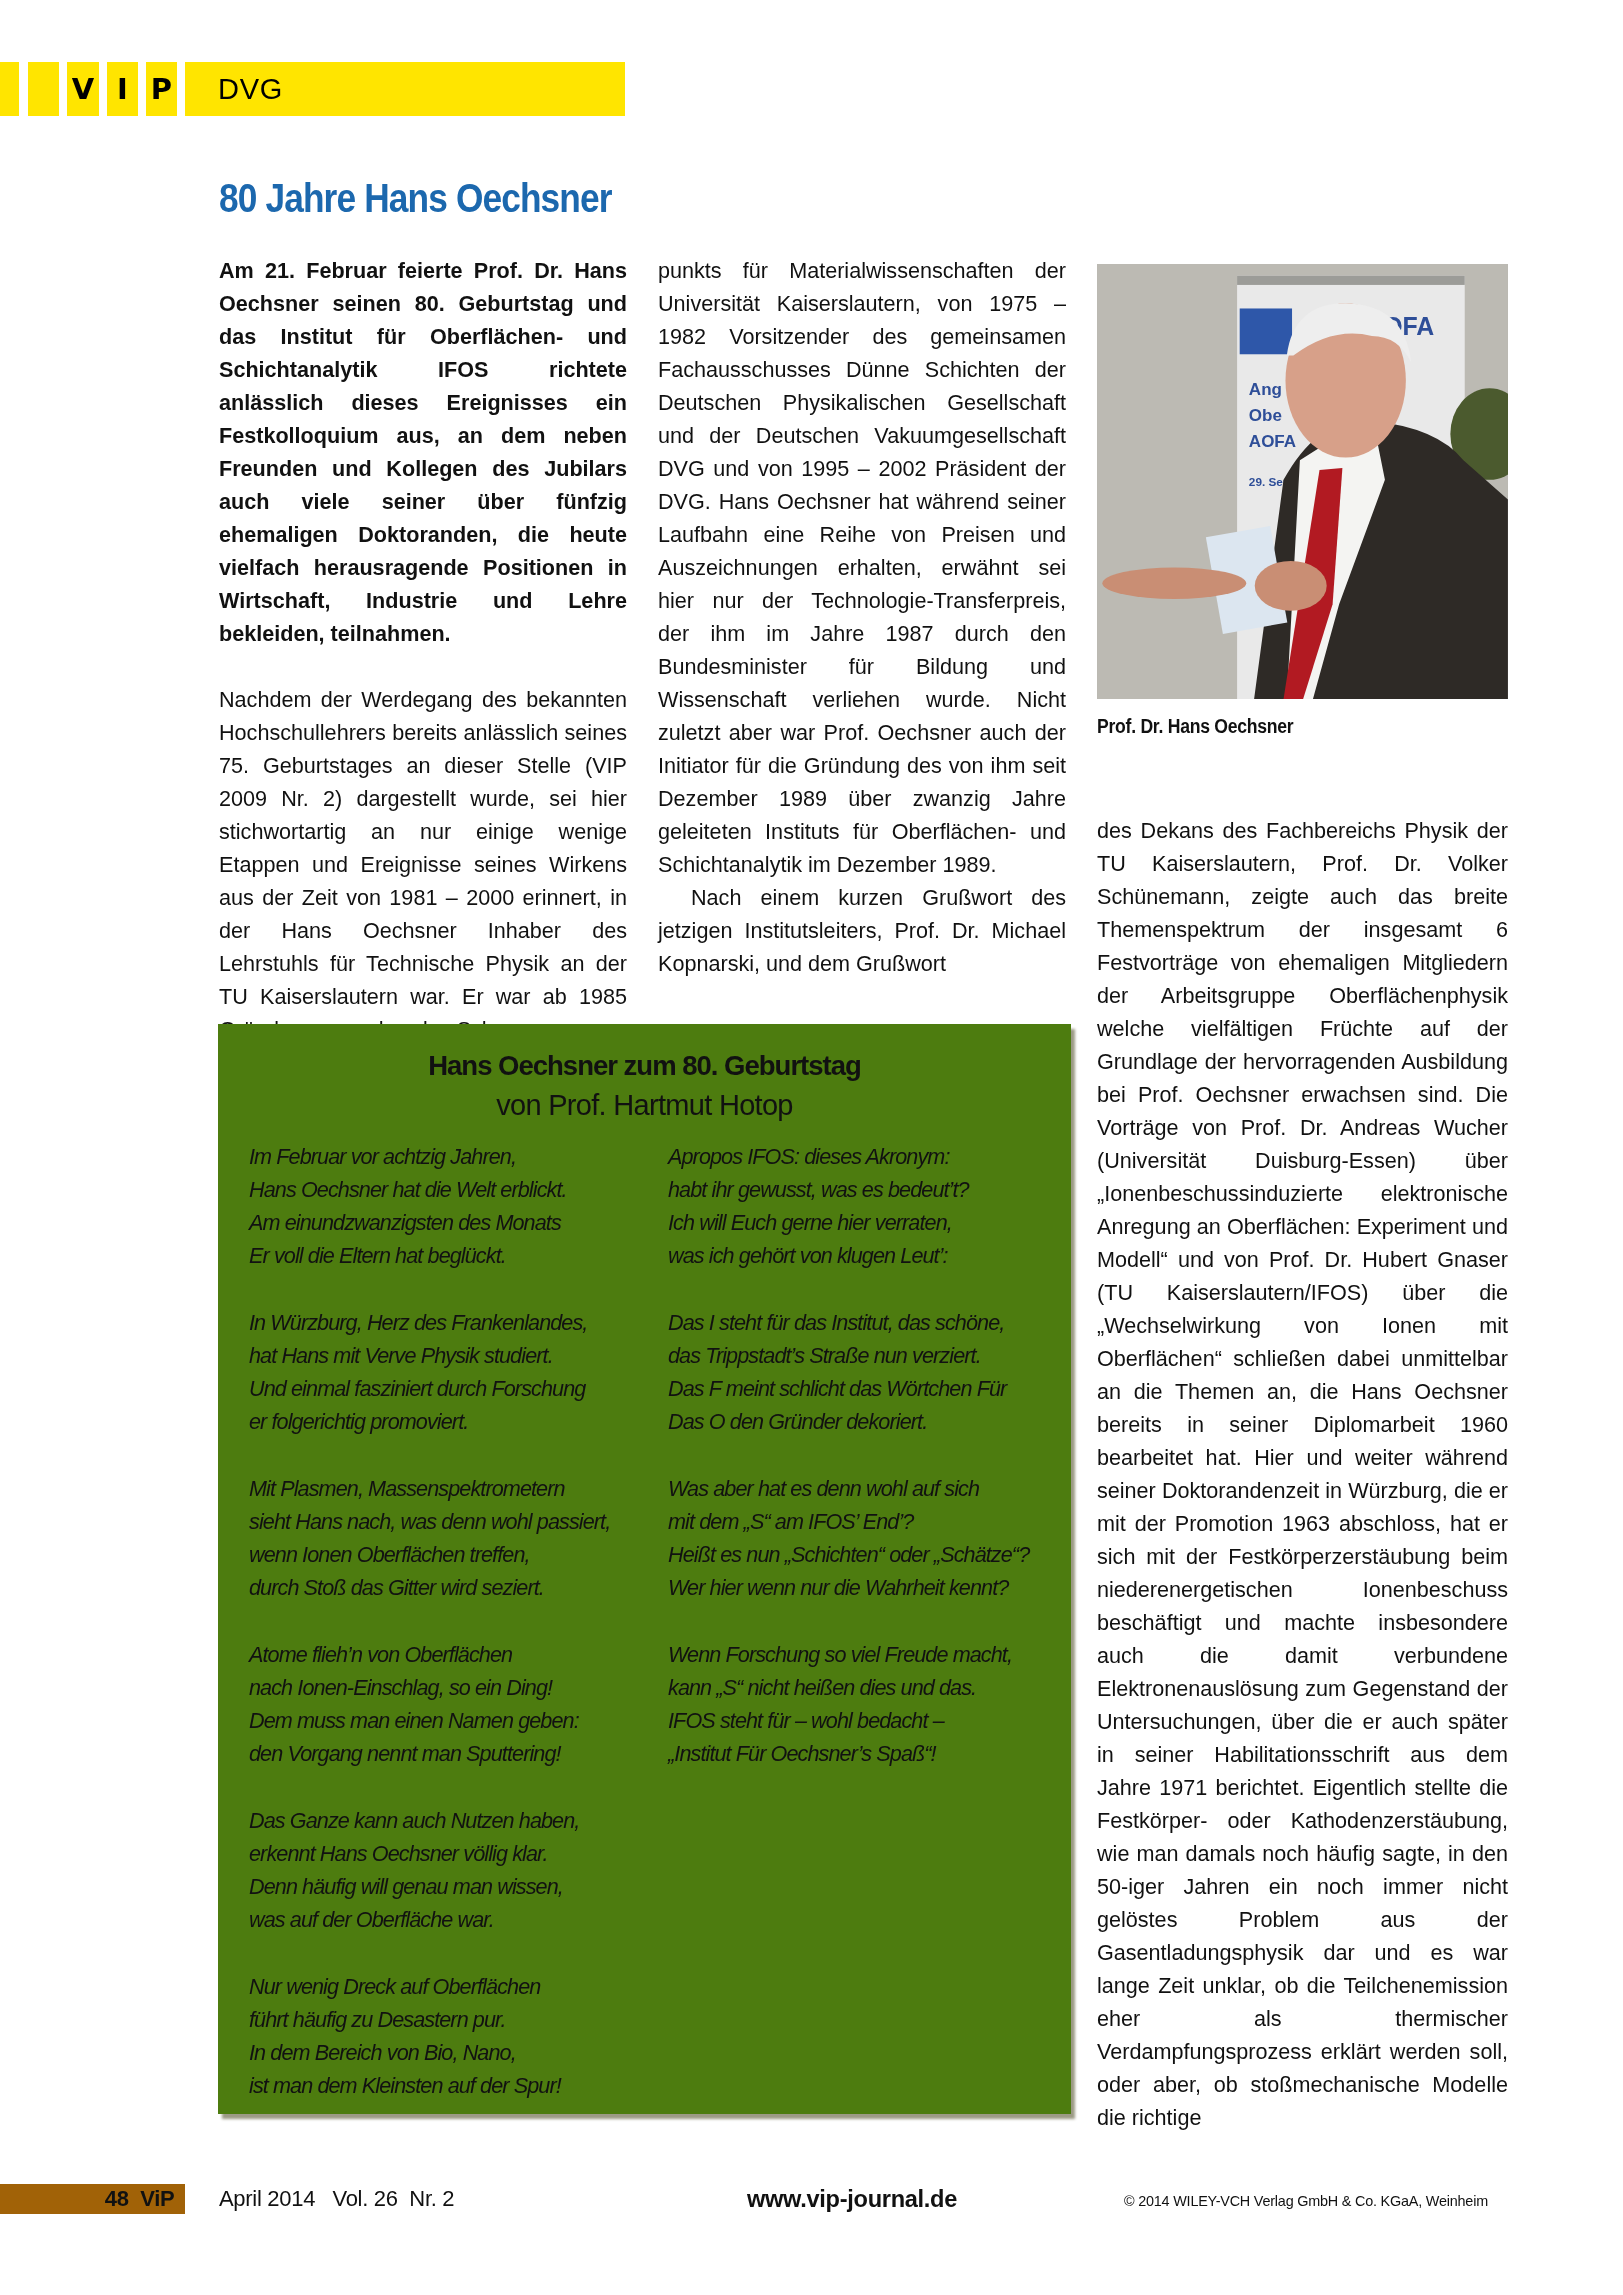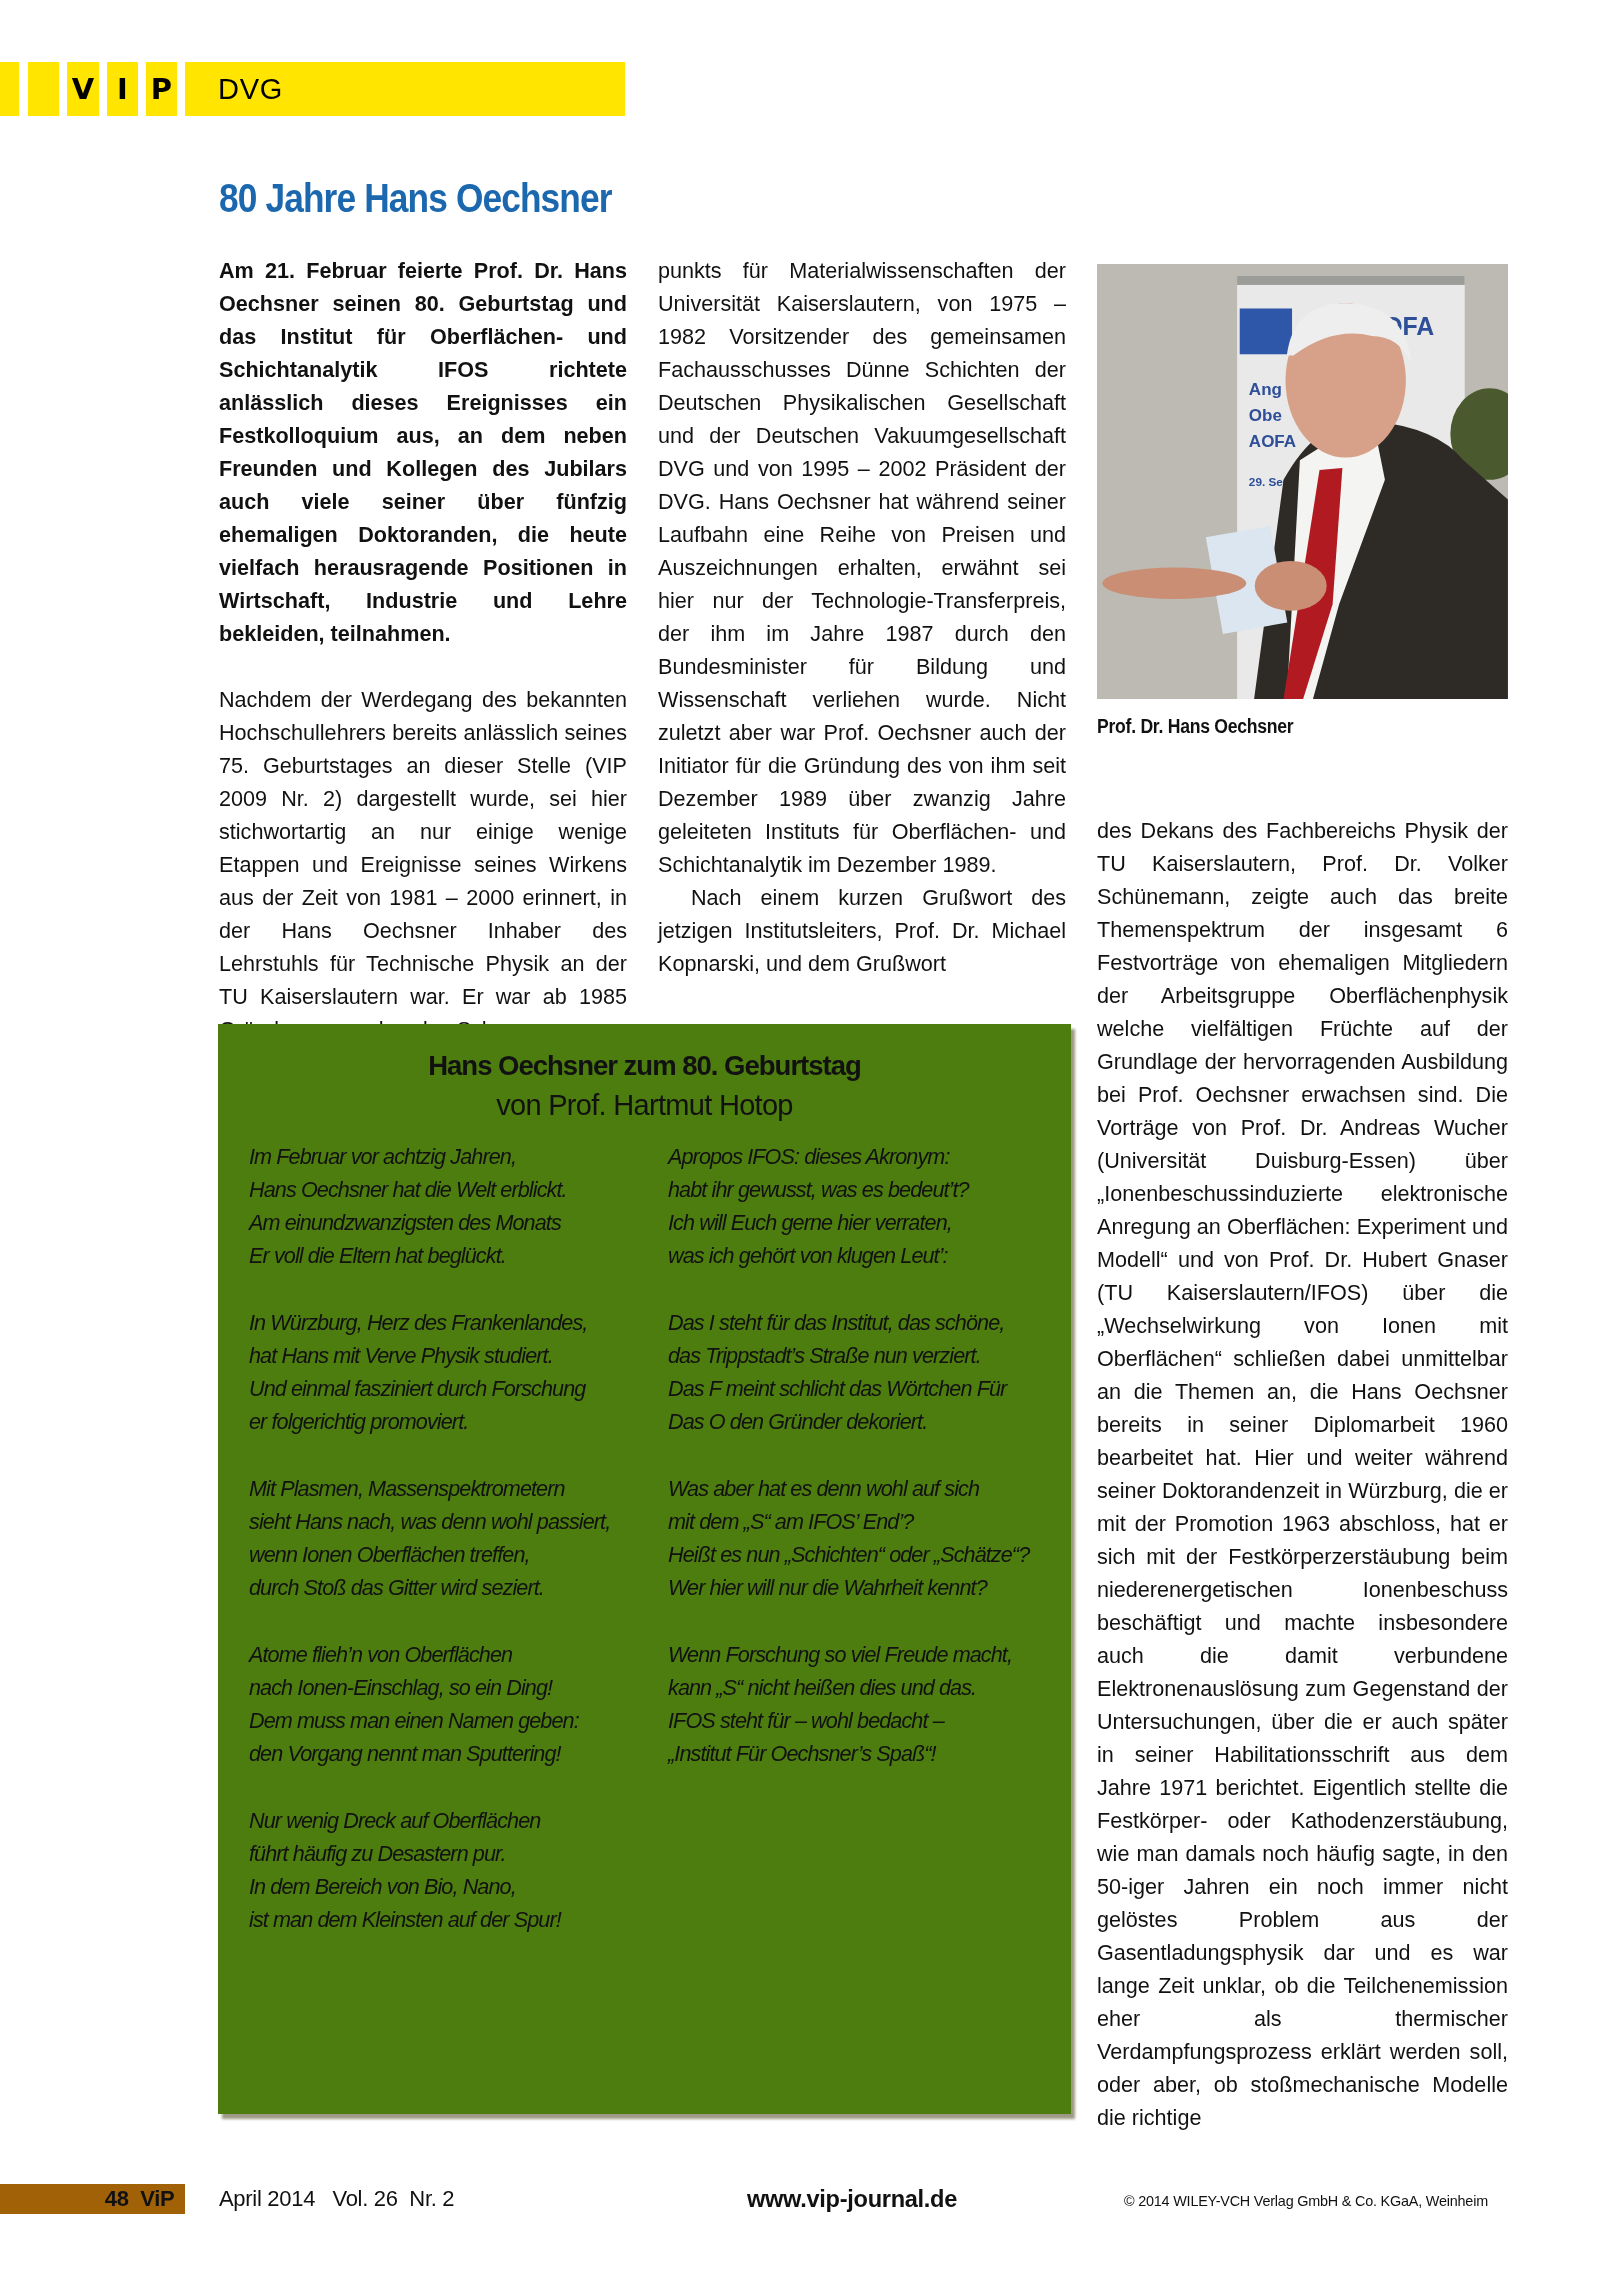--- a/index.html
+++ b/index.html
@@ -138,20 +138,26 @@
       <div>wenn Ionen Oberflächen treffen,</div>
       <div>durch Stoß das Gitter wird seziert.</div>
     </div>
     <div class="stanza">
       <div>Atome flieh’n von Oberflächen</div>
       <div>nach Ionen-Einschlag, so ein Ding!</div>
       <div>Dem muss man einen Namen geben:</div>
       <div>den Vorgang nennt man Sputtering!</div>
     </div>
     <div class="stanza">
+      <div>Das Ganze kann auch Nutzen haben,</div>
+      <div>erkennt Hans Oechsner völlig klar.</div>
+      <div>Denn häufig will genau man wissen,</div>
+      <div>was auf der Oberfläche war.</div>
+    </div>
+    <div class="stanza">
       <div>Nur wenig Dreck auf Oberflächen</div>
       <div>führt häufig zu Desastern pur.</div>
       <div>In dem Bereich von Bio, Nano,</div>
       <div>ist man dem Kleinsten auf der Spur!</div>
     </div>
   </div>
 
   <div class="poem-col" style="left:450px;">
     <div class="stanza">
       <div>Apropos IFOS: dieses Akronym:</div>
@@ -162,21 +168,21 @@
     <div class="stanza">
       <div>Das I steht für das Institut, das schöne,</div>
       <div>das Trippstadt’s Straße nun verziert.</div>
       <div>Das F meint schlicht das Wörtchen Für</div>
       <div>Das O den Gründer dekoriert.</div>
     </div>
     <div class="stanza">
       <div>Was aber hat es denn wohl auf sich</div>
       <div>mit dem „S“ am IFOS’ End’?</div>
       <div>Heißt es nun „Schichten“ oder „Schätze“?</div>
-      <div>Wer hier will nur die Wahrheit kennt?</div>
+      <div>Wer hier wenn nur die Wahrheit kennt?</div>
     </div>
     <div class="stanza">
       <div>Wenn Forschung so viel Freude macht,</div>
       <div>kann „S“ nicht heißen dies und das.</div>
       <div>IFOS steht für – wohl bedacht –</div>
       <div>„Institut Für Oechsner’s Spaß“!</div>
     </div>
   </div>
 </div>
 

